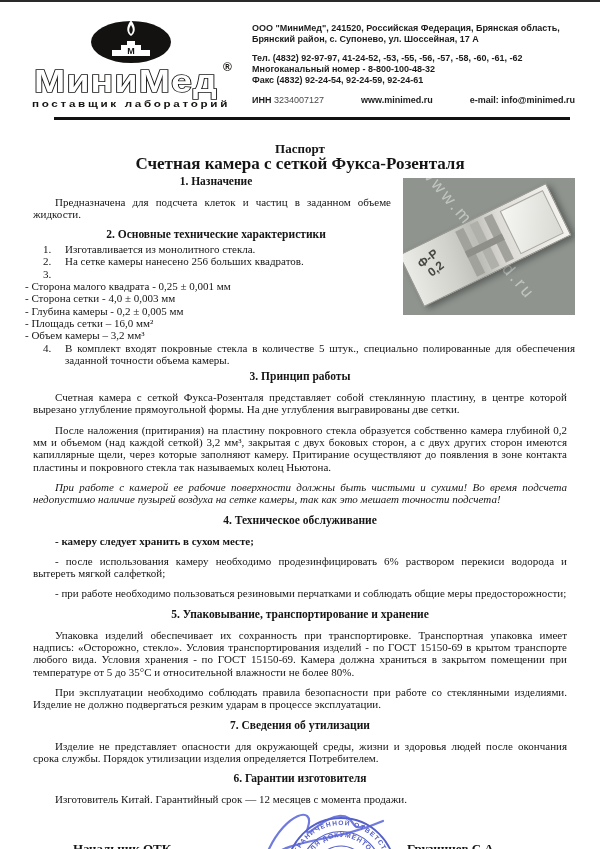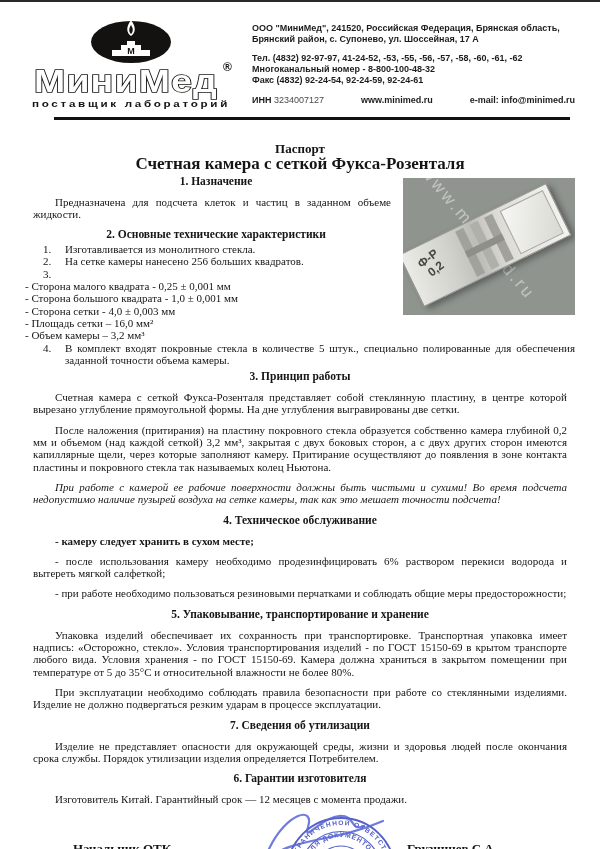--- a/index.html
+++ b/index.html
@@ -114,22 +114,22 @@
       <span class="txt">Изготавливается из монолитного стекла.</span>
     </div>
     <div class="li">
       <span class="num">2.</span>
       <span class="txt">На сетке камеры нанесено 256 больших квадратов.</span>
     </div>
     <div class="li">
       <span class="num">3.</span>
     </div>
     <div class="spec">- Сторона малого квадрата - 0,25 ± 0,001 мм</div>
-    <div class="spec">- Сторона большого квадрата - 1,0 ± 0,001 мм</div>
     <div class="spec">- Сторона сетки - 4,0 ± 0,003 мм</div>
+    <div class="spec">- Глубина камеры - 0,2 ± 0,005 мм</div>
     <div class="spec">- Площадь сетки – 16,0 мм²</div>
     <div class="spec">- Объем камеры – 3,2 мм³</div>
     <div class="li clear">
       <span class="num">4.</span>
       <span class="txt">В комплект входят покровные стекла в количестве 5 штук., специально полированные для обеспечения заданной точности объема камеры.</span>
     </div>
 
     <div class="sec-h">3. Принцип работы</div>
     <p class="body">Счетная камера с сеткой Фукса-Розенталя представляет собой стеклянную пластину, в центре которой вырезано углубление прямоугольной формы. На дне углубления выгравированы две сетки.</p>
     <p class="body">После наложения (притирания) на пластину покровного стекла образуется собственно камера глубиной 0,2 мм и объемом (над каждой сеткой) 3,2 мм³, закрытая с двух боковых сторон, а с двух других сторон имеются капиллярные щели, через которые заполняют камеру. Притирание осуществляют до появления в зоне контакта пластины и покровного стекла так называемых колец Ньютона.</p>

